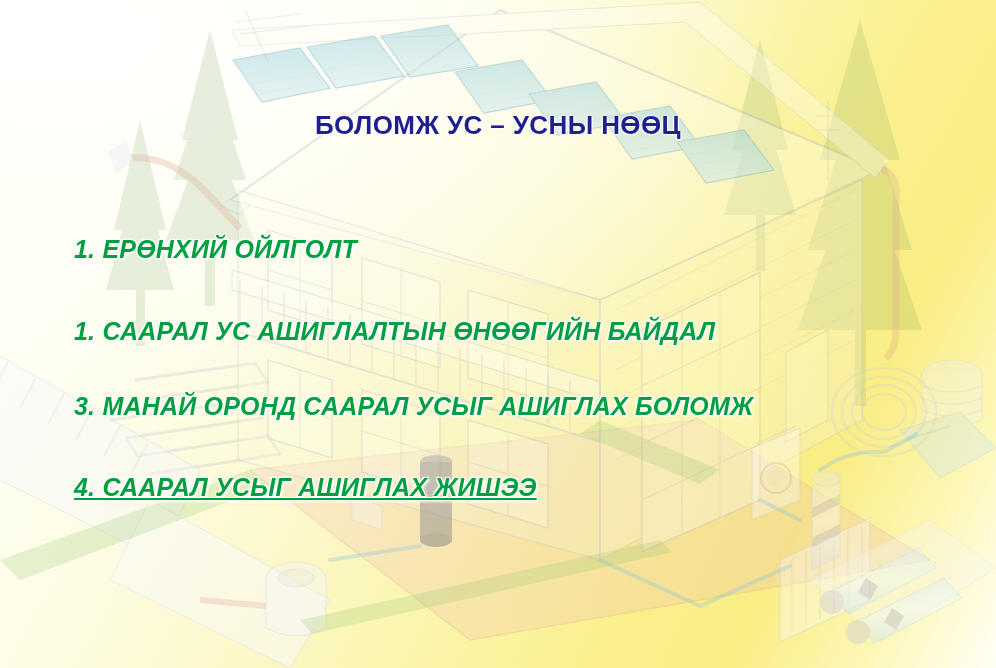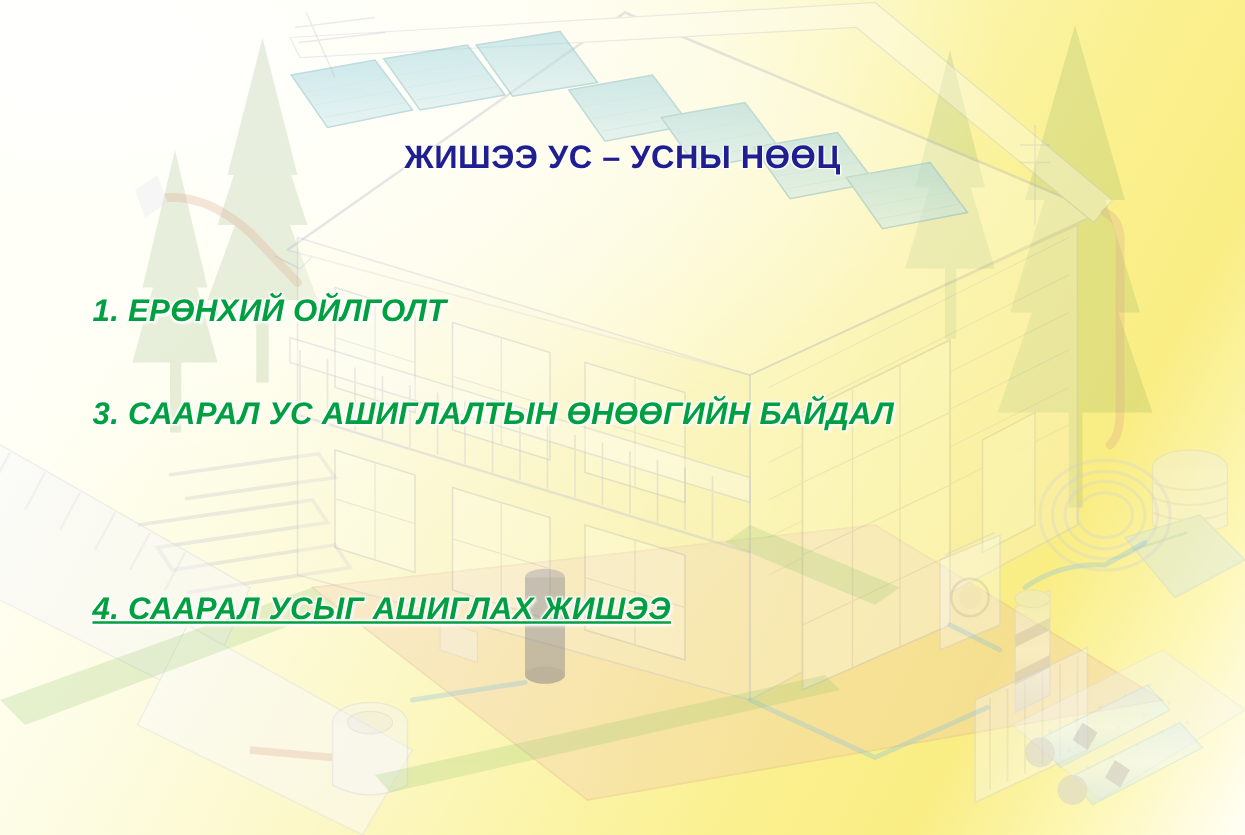--- a/index.html
+++ b/index.html
@@ -340,22 +340,23 @@
       </g>
 
       <g opacity="0.30">
         <path d="M352 496 L382 506 L382 530 L352 520 Z" fill="#f6f6fb" stroke="#cccbda" stroke-width="1"></path>
       </g>
     </svg>
   </div>
 
   <div class="content">
 
-    <div class="slide-title">ЖИШЭЭ УС – УСНЫ НӨӨЦ</div>
+    <div class="slide-title">БОЛОМЖ УС – УСНЫ НӨӨЦ</div>
 
     <div class="agenda">
       <div class="agenda-item i0">1. ЕРӨНХИЙ ОЙЛГОЛТ</div>
-      <div class="agenda-item i1">3. СААРАЛ УС АШИГЛАЛТЫН ӨНӨӨГИЙН БАЙДАЛ</div>
+      <div class="agenda-item i1">1. СААРАЛ УС АШИГЛАЛТЫН ӨНӨӨГИЙН БАЙДАЛ</div>
+      <div class="agenda-item i2">3. МАНАЙ ОРОНД СААРАЛ УСЫГ АШИГЛАХ БОЛОМЖ</div>
       <div class="agenda-item i3">4. СААРАЛ УСЫГ АШИГЛАХ ЖИШЭЭ</div>
     </div>
 
   </div>
 </div>
 
 </body></html>

